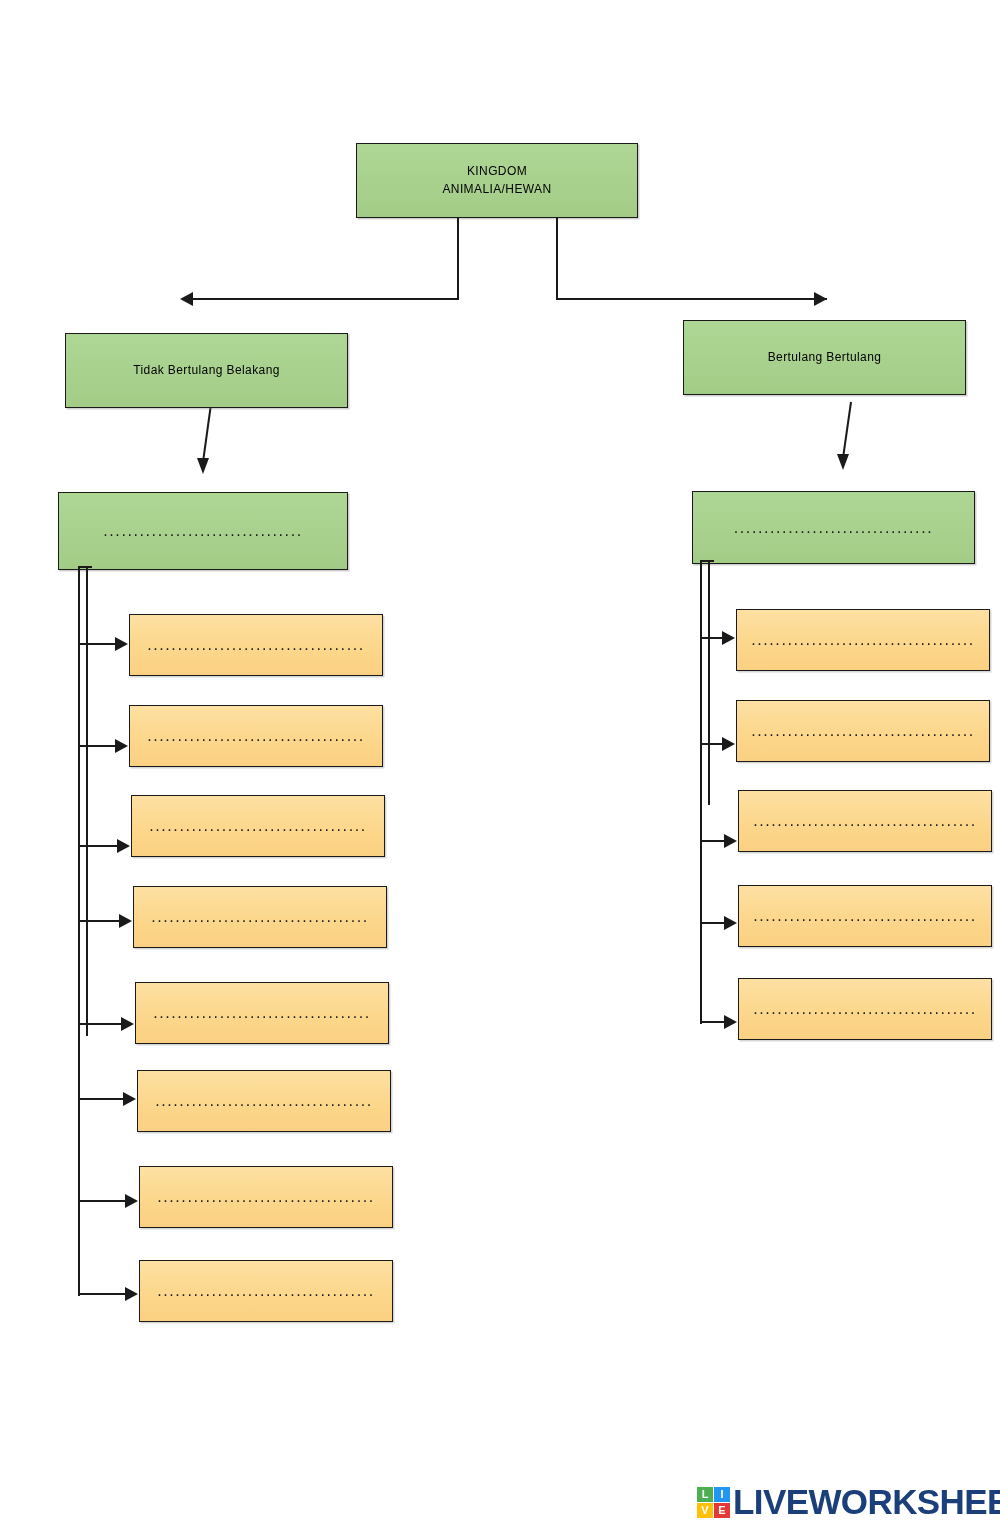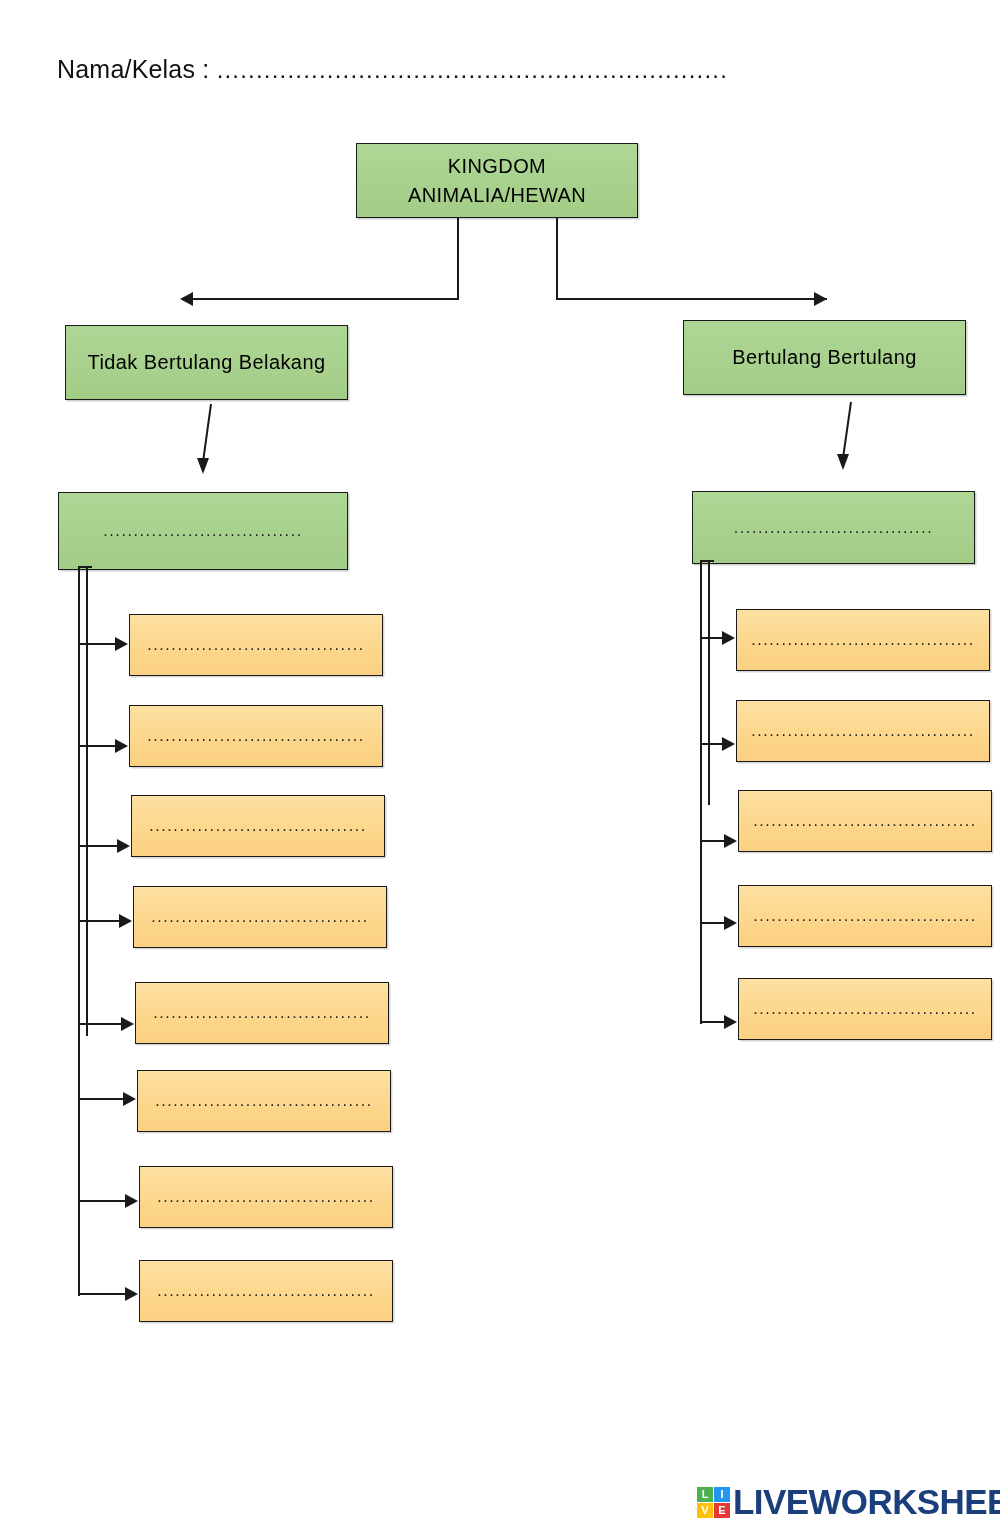--- a/index.html
+++ b/index.html
@@ -55,21 +55,21 @@
     background: linear-gradient(180deg,#fde0a2 0%, #fcd68a 60%, #fbd083 100%);
     box-shadow: 1.5px 1.5px 0 rgba(120,120,120,0.30);
   }
   .box .dotfill {
     font-size: 16px;
     letter-spacing: 1.6px;
     color: #1a1a1a;
     white-space: nowrap;
   }
   .box .label {
-    font-size: 20px;
+    font-size: 12px;
     letter-spacing: 0.4px;
     white-space: pre-line;
   }
 
   
   .vline {
     position: absolute;
     width: 2px;
     background: #1a1a1a;
   }
@@ -125,24 +125,20 @@
     letter-spacing: -0.6px;
     color: #1b3f7a;
     font-family: "Liberation Sans", sans-serif;
   }
 </style>
 </head>
 <body>
 
 <div id="page">
 
-  <div class="header-line">
-    <span>Nama/Kelas  :</span>
-    <span class="dots">.................................................................</span>
-  </div>
 
   <div class="box green" id="root-box" style="left: 356px; top: 143px; width: 282px; height: 75px;">
     <span class="label">KINGDOM
 ANIMALIA/HEWAN</span>
   </div>
 
   <div class="vline" style="left:457px;top:217px;height:83px;"></div>
   <div class="vline" style="left:556px;top:217px;height:83px;"></div>
   <div class="hline" style="left:192px;top:298px;width:267px;"></div>
   <div class="hline" style="left:556px;top:298px;width:271px;"></div>
@@ -151,21 +147,21 @@
 
   <svg class="diag-arrow" style="left:190px;top:400px;" width="40" height="80" viewBox="0 0 40 80">
     <line x1="21" y1="4" x2="13" y2="62" stroke="#1a1a1a" stroke-width="2"></line>
     <polygon points="13,74 7,58 19,58" fill="#1a1a1a"></polygon>
   </svg>
   <svg class="diag-arrow" style="left:830px;top:398px;" width="40" height="80" viewBox="0 0 40 80">
     <line x1="21" y1="4" x2="13" y2="60" stroke="#1a1a1a" stroke-width="2"></line>
     <polygon points="13,72 7,56 19,56" fill="#1a1a1a"></polygon>
   </svg>
 
-  <div class="box green" style="left:65px;top:325px;width:283px;height:75px;">
+  <div class="box green" style="left:65px;top:333px;width:283px;height:75px;">
     <span class="label">Tidak Bertulang Belakang</span>
   </div>
   <div class="box green" style="left:58px;top:492px;width:290px;height:78px;">
     <span class="dotfill">.................................</span>
   </div>
 
   <div class="vline" style="left:78px;top:566px;height:730px;"></div>
   <div class="vline" style="left:86px;top:566px;height:470px;"></div>
   <div class="hline" style="left:78px;top:566px;width:14px;"></div>
 

